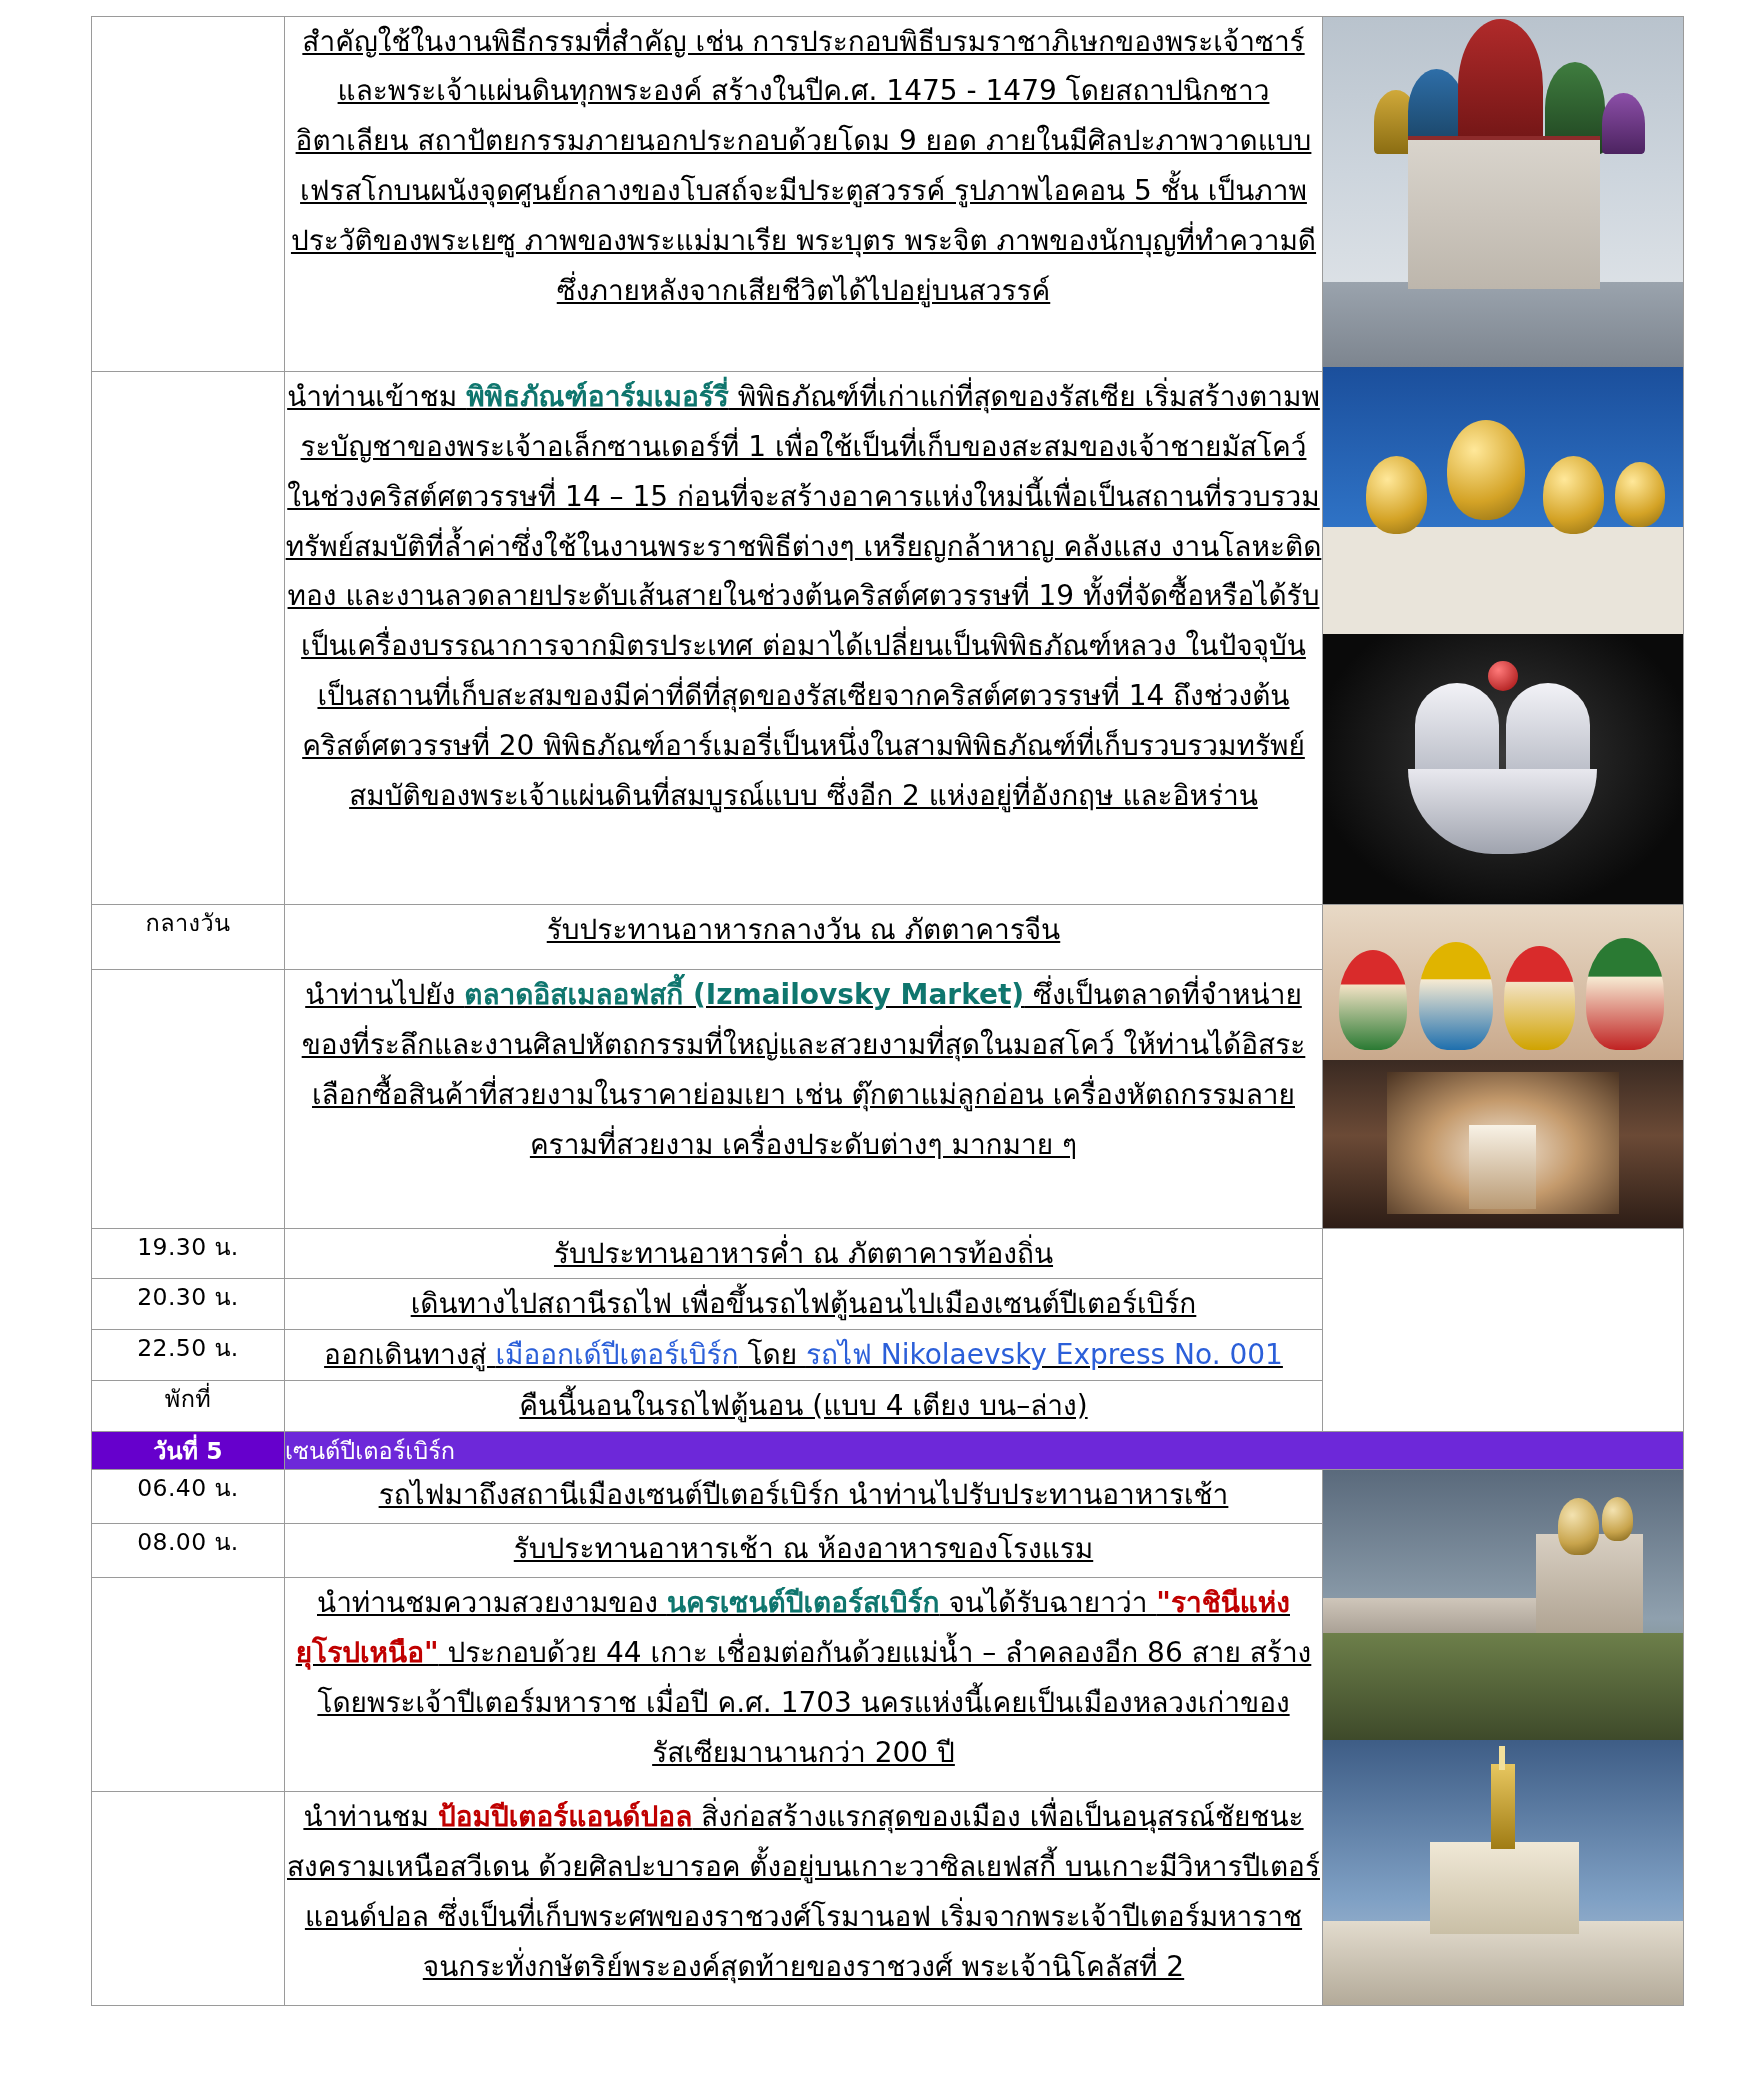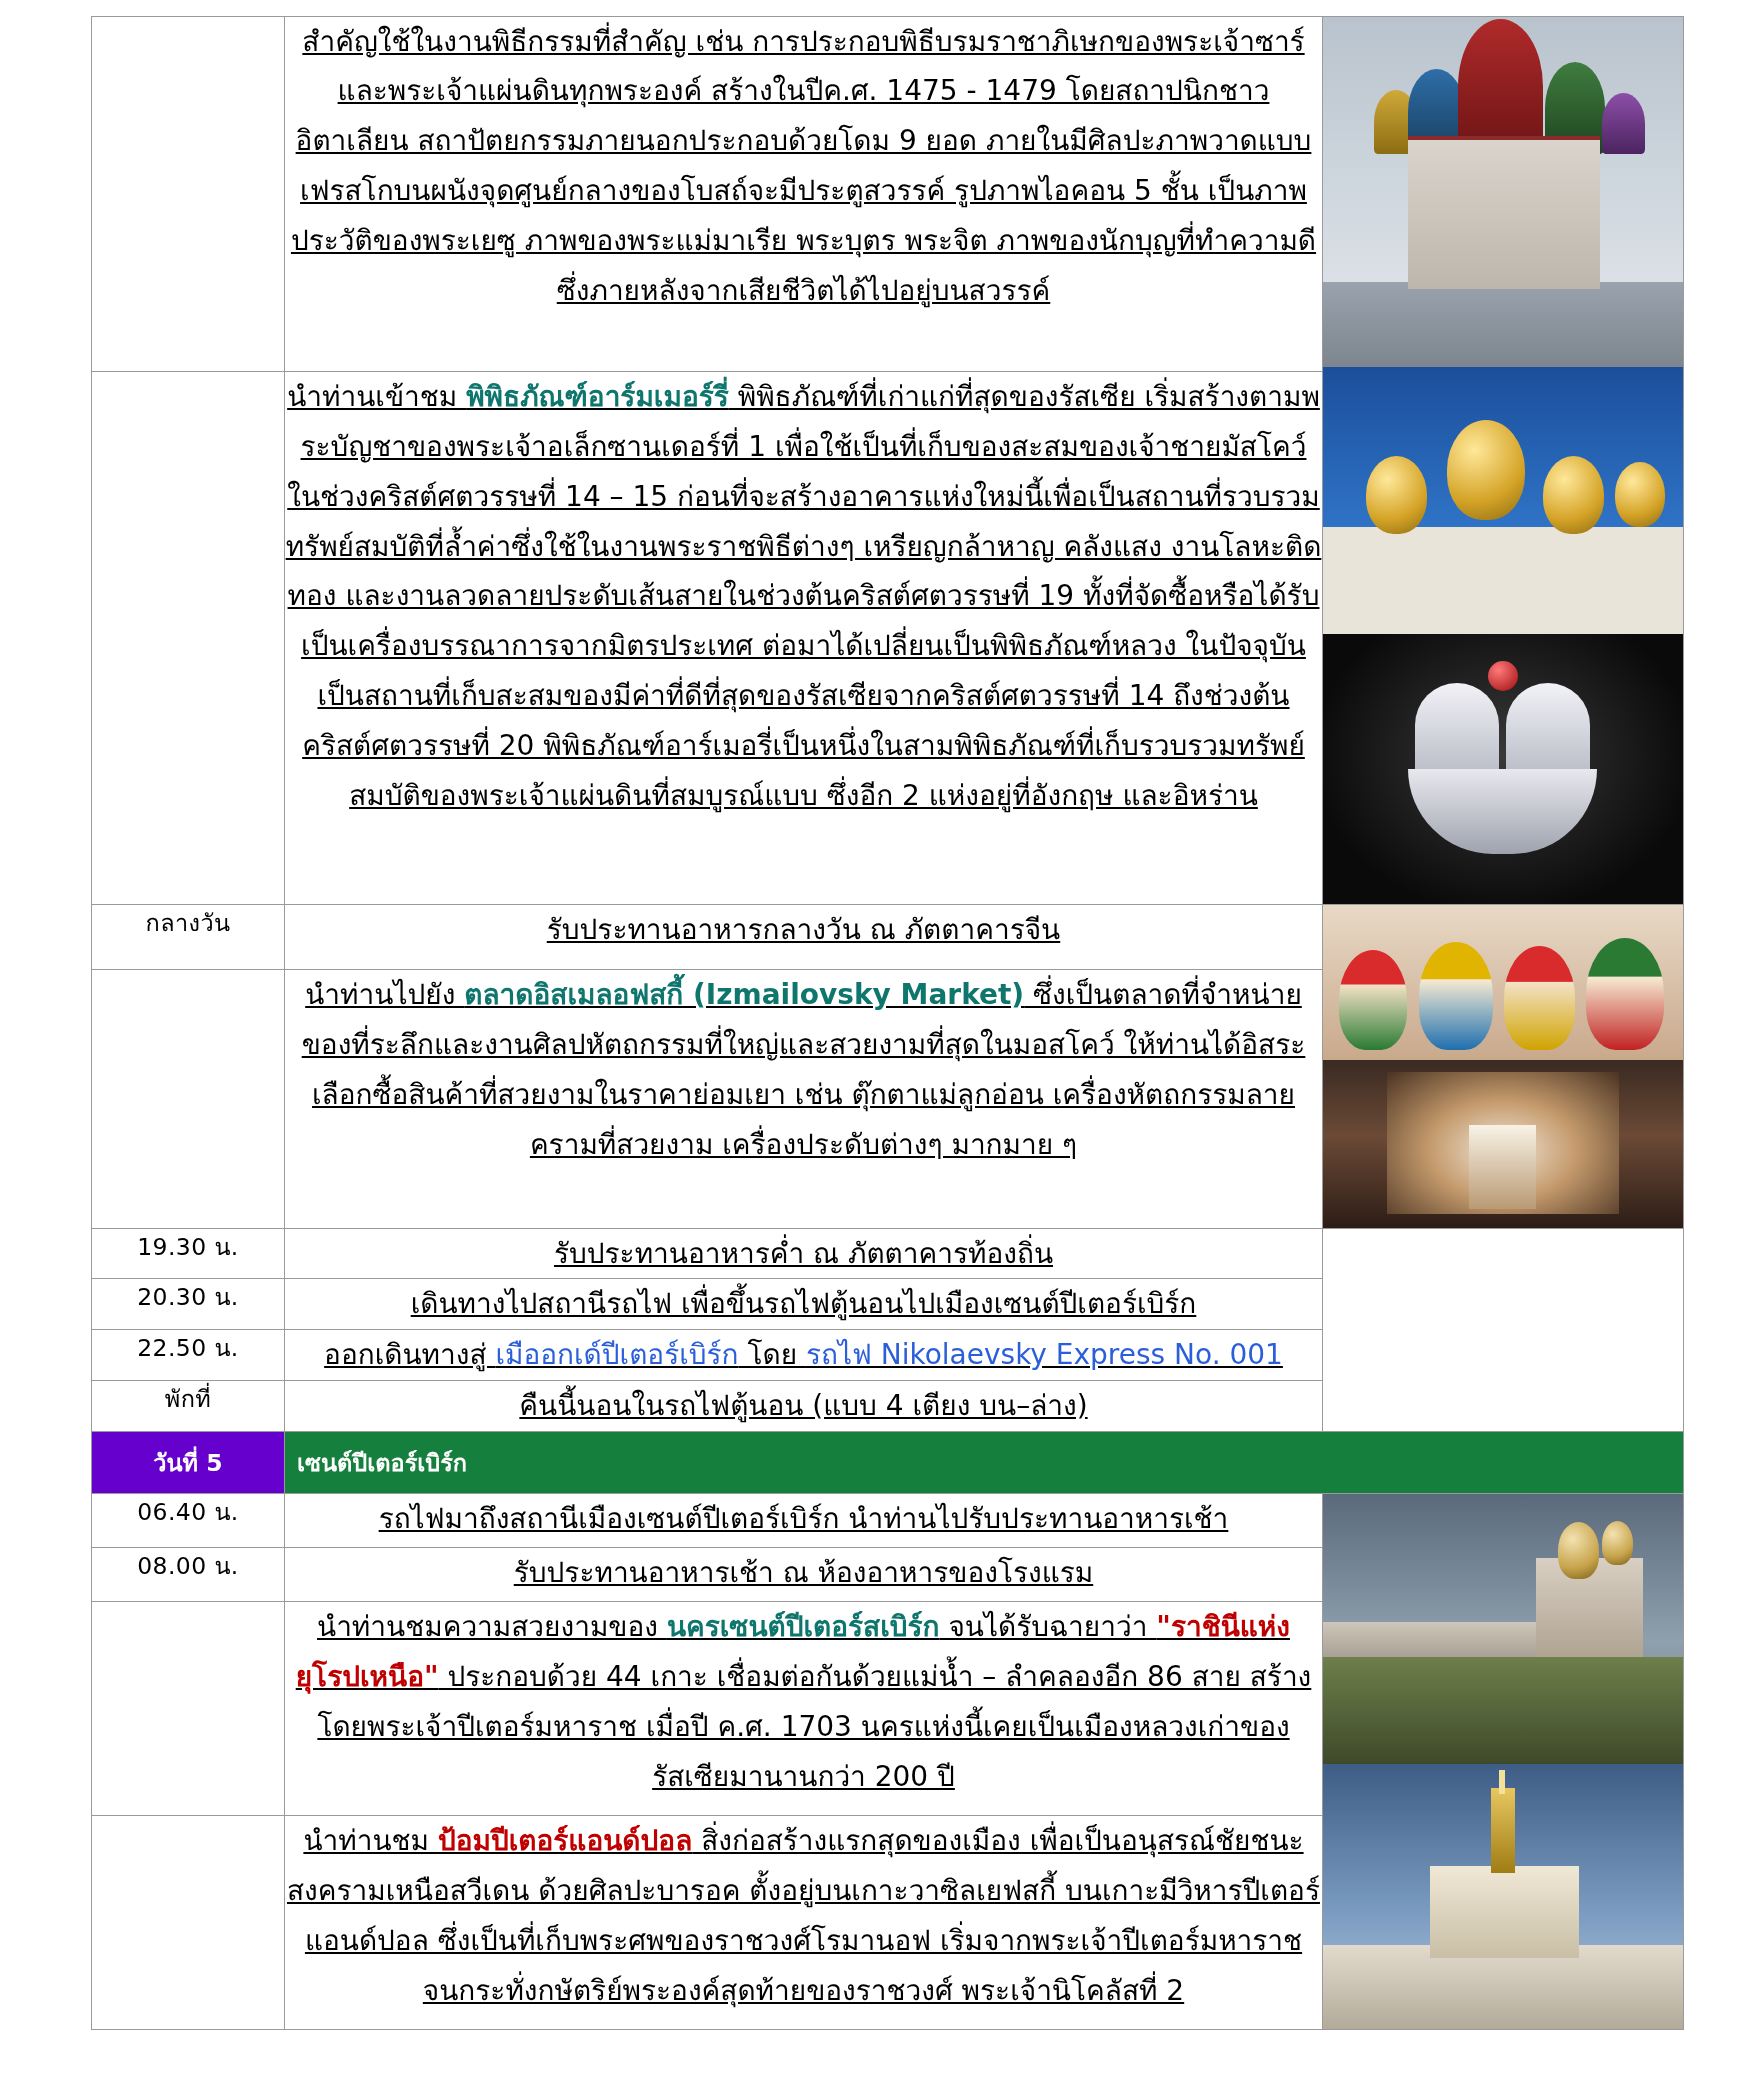--- a/index.html
+++ b/index.html
@@ -62,35 +62,35 @@
   .imgcell {
     padding: 0;
     margin: 0;
     line-height: 0;
   }
   .hl-blue { color: #0f766e; font-weight: bold; }
   .hl-red  { color: #c00000; font-weight: bold; }
   .hl-plain-blue { color: #2b5fd9; }
 
   tr.dayhead td {
-    padding: 12px;
+    padding: 0;
     border: 0.7px solid #9a9a9a;
   }
   .day-label {
     background: #6600cc;
     color: #ffffff;
     font-weight: bold;
     font-size: 23.5px;
     text-align: center;
     padding: 10px 0 11.4px 0;
   }
   .day-title {
-    background: #15803d;
+    background: #6d28d9;
     color: #ffffff;
-    font-weight: bold;
+    font-weight: normal;
     font-size: 23.5px;
     padding: 10px 0 11.4px 20px;
   }
   td.nopic {
     background: #fff;
   }
 
   
   .photo {
     width: 360px;

